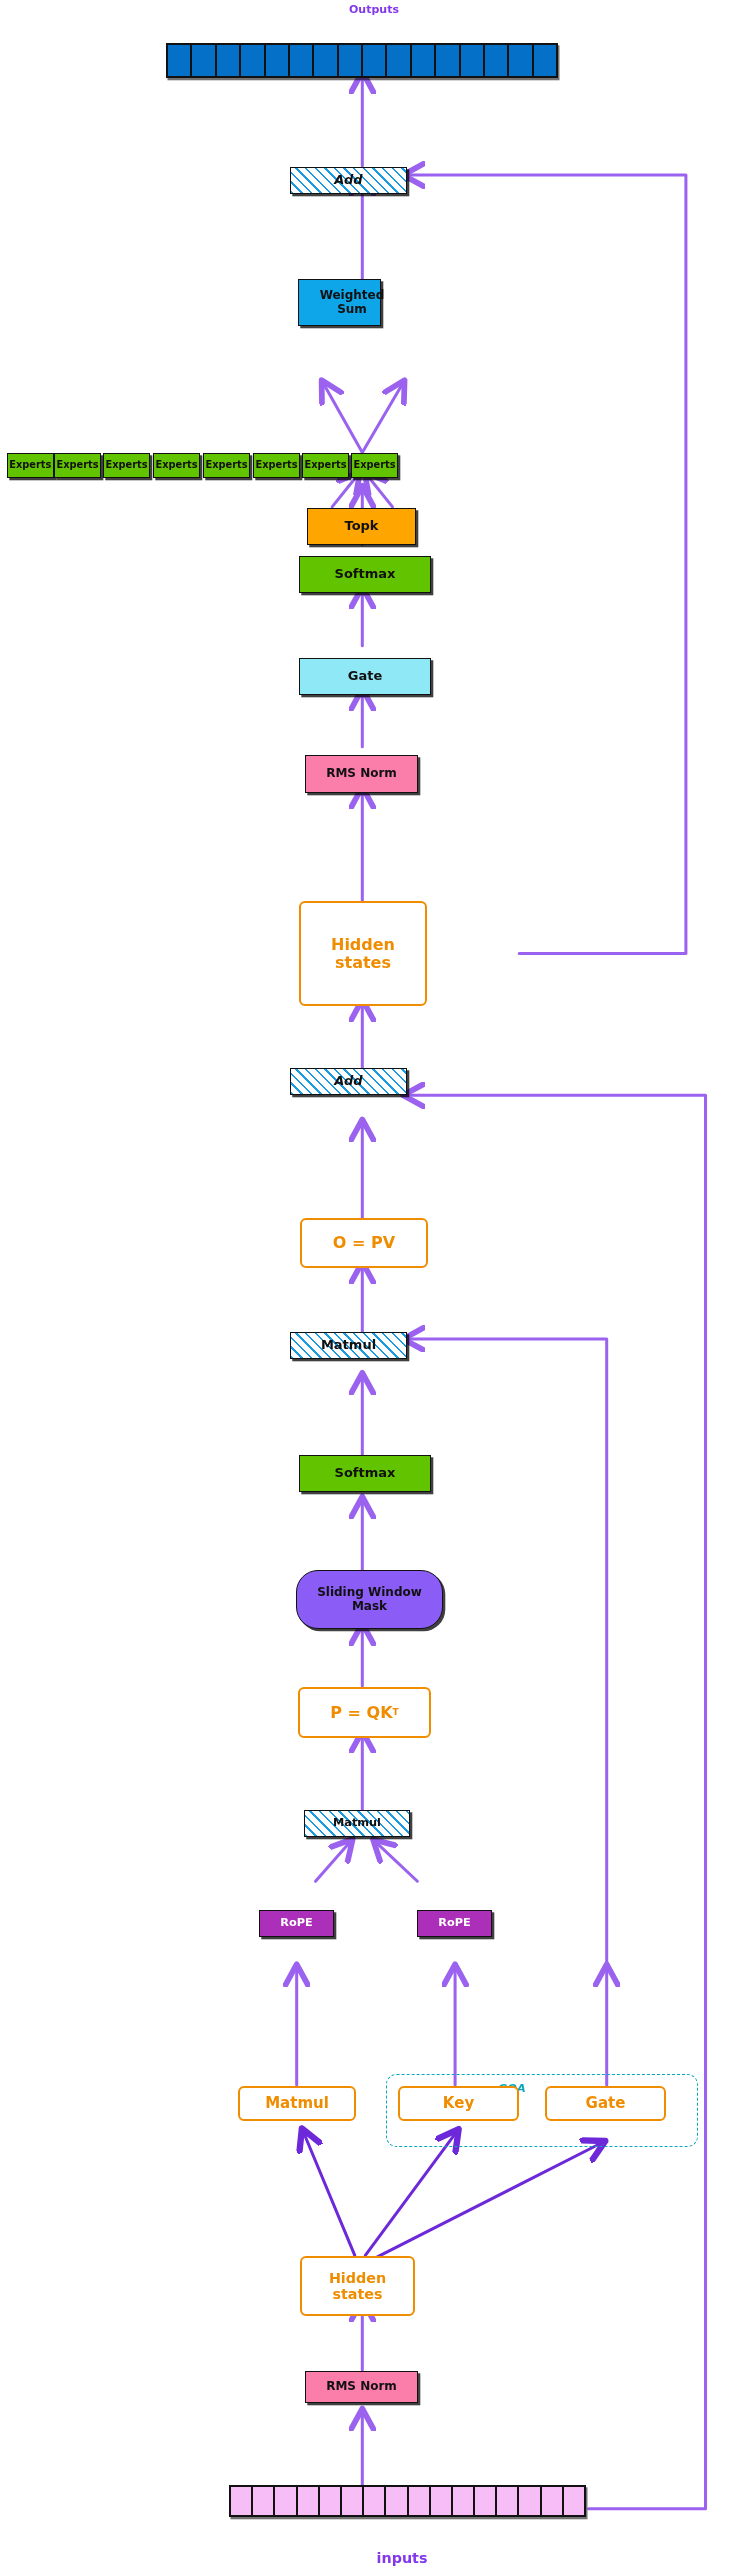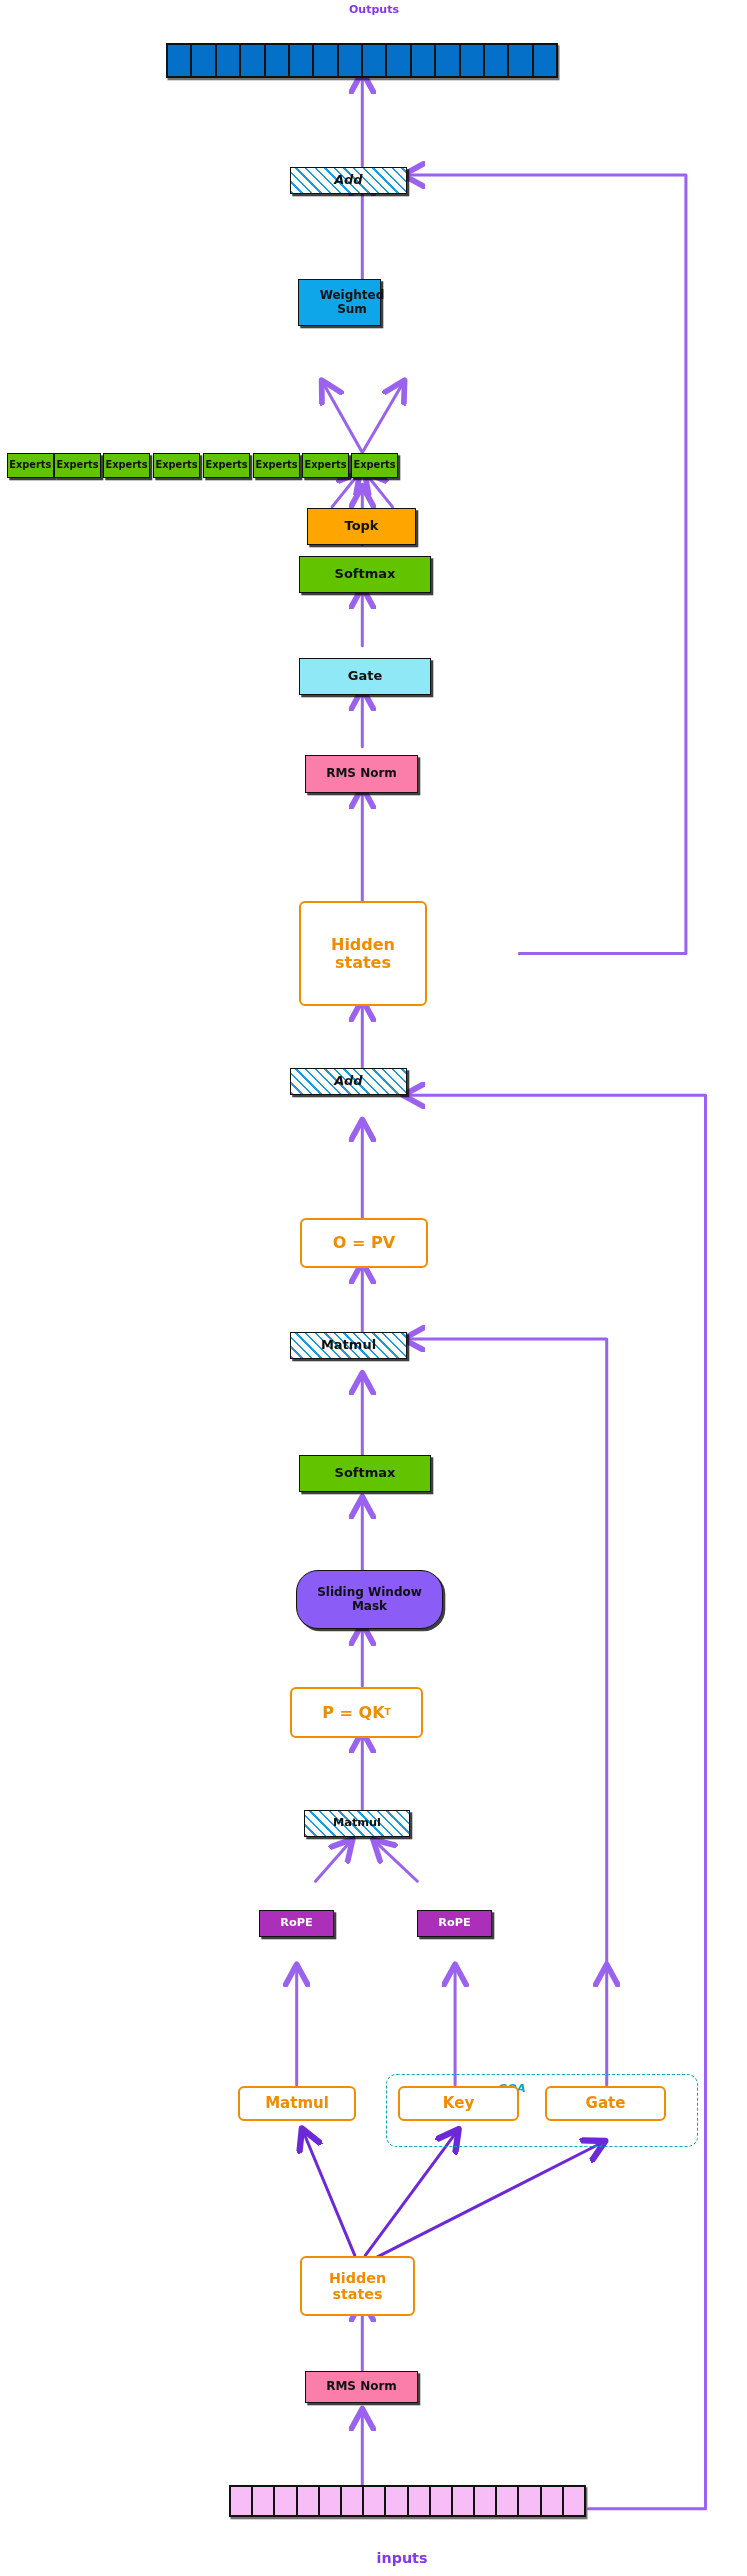--- a/index.html
+++ b/index.html
@@ -164,21 +164,21 @@
 
   <div class="node soft" style="left:300px;top:1218px;width:128px;height:50px;font-size:16px;">O = PV</div>
 
   <div class="node hard hatch" style="left:290px;top:1332px;width:117px;height:27px;font-size:13px;">Matmul</div>
 
   <div class="node hard c-green" style="left:299px;top:1455px;width:132px;height:37px;font-size:13px;">Softmax</div>
 
   <div class="node hard c-red" style="left:296px;top:1570px;width:147px;height:59px;font-size:12px;white-space:pre-line;color:#111;">Sliding Window
 Mask</div>
 
-  <div class="node soft" style="left:290px;top:1687px;width:133px;height:51px;font-size:16px;">
+  <div class="node soft" style="left:298px;top:1687px;width:133px;height:51px;font-size:16px;">
     <span>P = QK</span>
       <sup style="font-size:9px;">T</sup>
   </div>
 
   <div class="node hard hatch" style="left:304px;top:1810px;width:106px;height:27px;font-size:11.3px;">Matmul</div>
 
   <div class="node hard c-purple" style="left:259px;top:1882px;width:75px;height:27px;font-size:11.3px;color:#fff;">RoPE</div>
 
   <div class="node hard c-purple" style="left:417px;top:1882px;width:75px;height:27px;font-size:11.3px;color:#fff;">RoPE</div>
 

